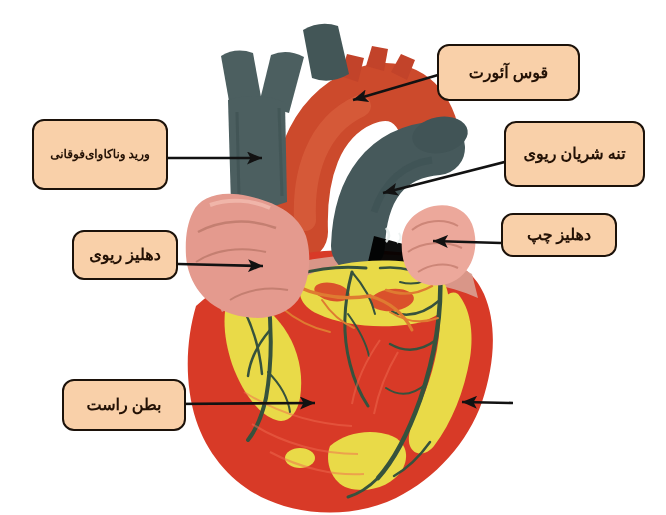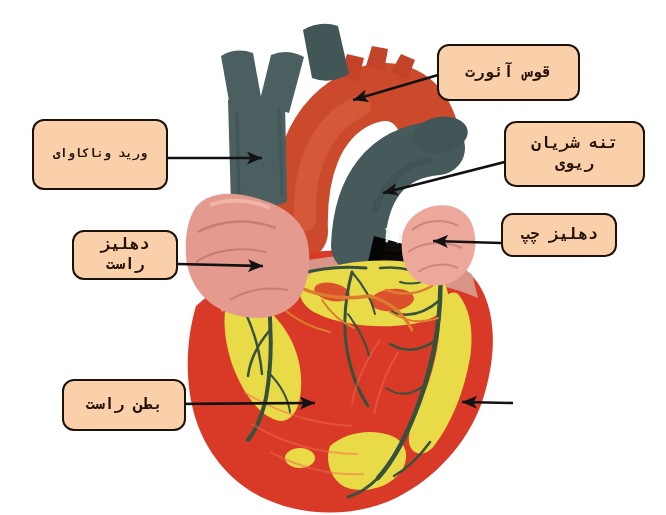--- a/index.html
+++ b/index.html
@@ -1,18 +1,18 @@
 <!DOCTYPE html>
 <html lang="fa"><head>
 <meta charset="utf-8">
 <style>
   html,body{margin:0;padding:0;background:#ffffff;}
   .stage{
     position:relative;width:666px;height:515px;background:#ffffff;
-    overflow:hidden;font-family:Liberation Mono, monospace;
+    overflow:hidden;font-family:Liberation Serif, serif;
   }
   .overlay{position:absolute;left:0;top:0;}
   .label-box{
     position:absolute;
     background:#f9d0a9;
     border:2.5px solid #1c120a;
     border-radius:12px;
     display:flex;align-items:center;justify-content:center;
     text-align:center;direction:rtl;
     font-weight:bold;font-size:16px;color:#231105;
@@ -153,33 +153,34 @@
     <line x1="513" y1="403" x2="462" y2="402" stroke="#121212" stroke-width="2.6" marker-end="url(#ah)"></line>
   </svg>
 
   <div class="label-box" style="left:437px;top:44px;width:143px;height:57px">
     <span>قوس آئورت</span>
   </div>
 
   <div class="label-box" style="left:32px;top:119px;width:136px;height:71px">
     <span class="lbl-lines">
       <span>ورید وناکاوای</span>
+      <span>فوقانی</span>
     </span>
   </div>
 
   <div class="label-box" style="left:504px;top:121px;width:141px;height:66px">
     <span>تنه شریان ریوی</span>
   </div>
 
   <div class="label-box" style="left:501px;top:213px;width:116px;height:44px">
     <span>دهلیز چپ</span>
   </div>
 
   <div class="label-box" style="left:72px;top:230px;width:106px;height:50px">
-    <span>دهلیز راست</span>
+    <span>دهلیز ریوی</span>
   </div>
 
   <div class="label-box" style="left:62px;top:379px;width:124px;height:52px">
     <span>بطن راست</span>
   </div>
 
 
 </div>
 
 </body></html>

